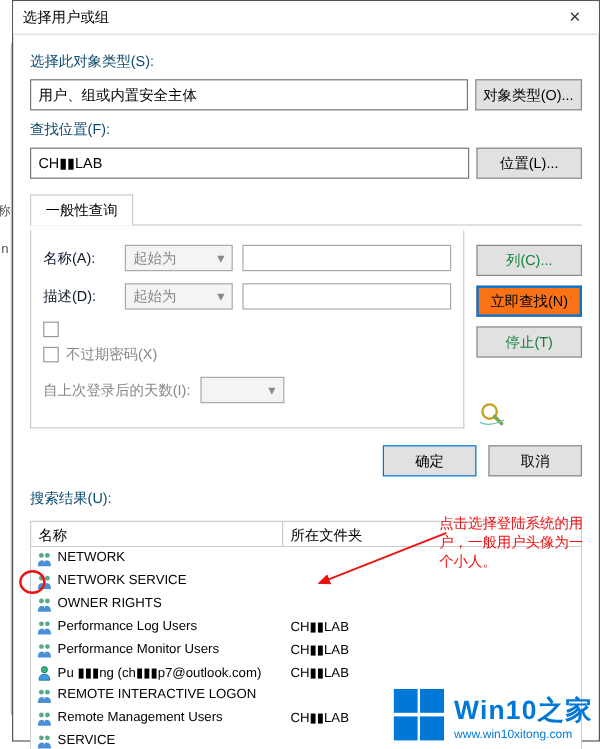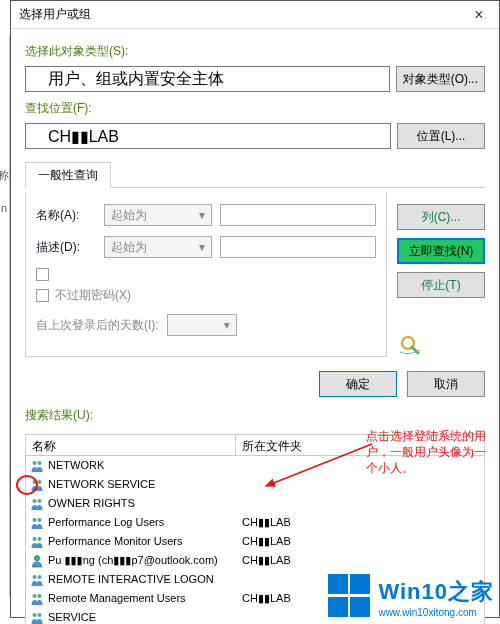--- a/index.html
+++ b/index.html
@@ -37,46 +37,46 @@
     display: flex; align-items: center; justify-content: center;
     color: #333;
   }
   .body {
     flex: 1;
     padding: 10px 14px 8px 14px;
     display: flex;
     flex-direction: column;
     gap: 4px;
   }
-  .label { color: #4d7c0f; margin-top: 4px; margin-bottom: 2px; }
+  .label { color: #0c4a6e; margin-top: 4px; margin-bottom: 2px; }
   .row { display: flex; align-items: stretch; gap: 6px; }
   .inputbox {
     flex: 1;
     border: 1px solid #777;
     background: #fff;
     height: 26px;
-    padding: 4px 22px;
-    font-size: 16px;
+    padding: 4px 6px;
+    font-size: 12px;
     display: flex;
     align-items: center;
   }
   .btn {
     border: 1px solid #888;
     background: #e1e1e1;
     height: 26px;
     min-width: 88px;
     padding: 0 6px;
     font-size: 12px;
     display: inline-flex;
     align-items: center;
     justify-content: center;
     cursor: default;
     user-select: none;
   }
-  .btn.highlight { border: 2px solid #0078d7; background:#22c55e; }
+  .btn.highlight { border: 2px solid #0078d7; background:#f97316; }
   .btn.disabled { color:#15803d;text-align:center; }
   .tabstrip {
     display: flex;
     border-bottom: 1px solid #ccc;
     margin-top: 8px;
   }
   .tab {
     border: 1px solid #ccc;
     border-bottom: none;
     padding: 4px 12px;
@@ -85,21 +85,21 @@
     top: 1px;
   }
   .queryarea {
     border: 1px solid #ccc;
     border-top: none;
     padding: 12px 10px 10px 10px;
   }
   .qrow { display: flex; align-items: center; gap: 8px; margin-bottom: 10px; }
   .qlabel { width: 60px; color: #0f172a; }
   .qselect {
-    width: 108px; height: 22px;
+    width: 90px; height: 22px;
     border: 1px solid #aaa;
     background: #f4f4f4;
     color: #888;
     display: flex; align-items:center; justify-content: space-between;
     padding: 0 6px;
     font-size: 12px;
   }
   .qinput {
     flex: 1;
     height: 22px;

